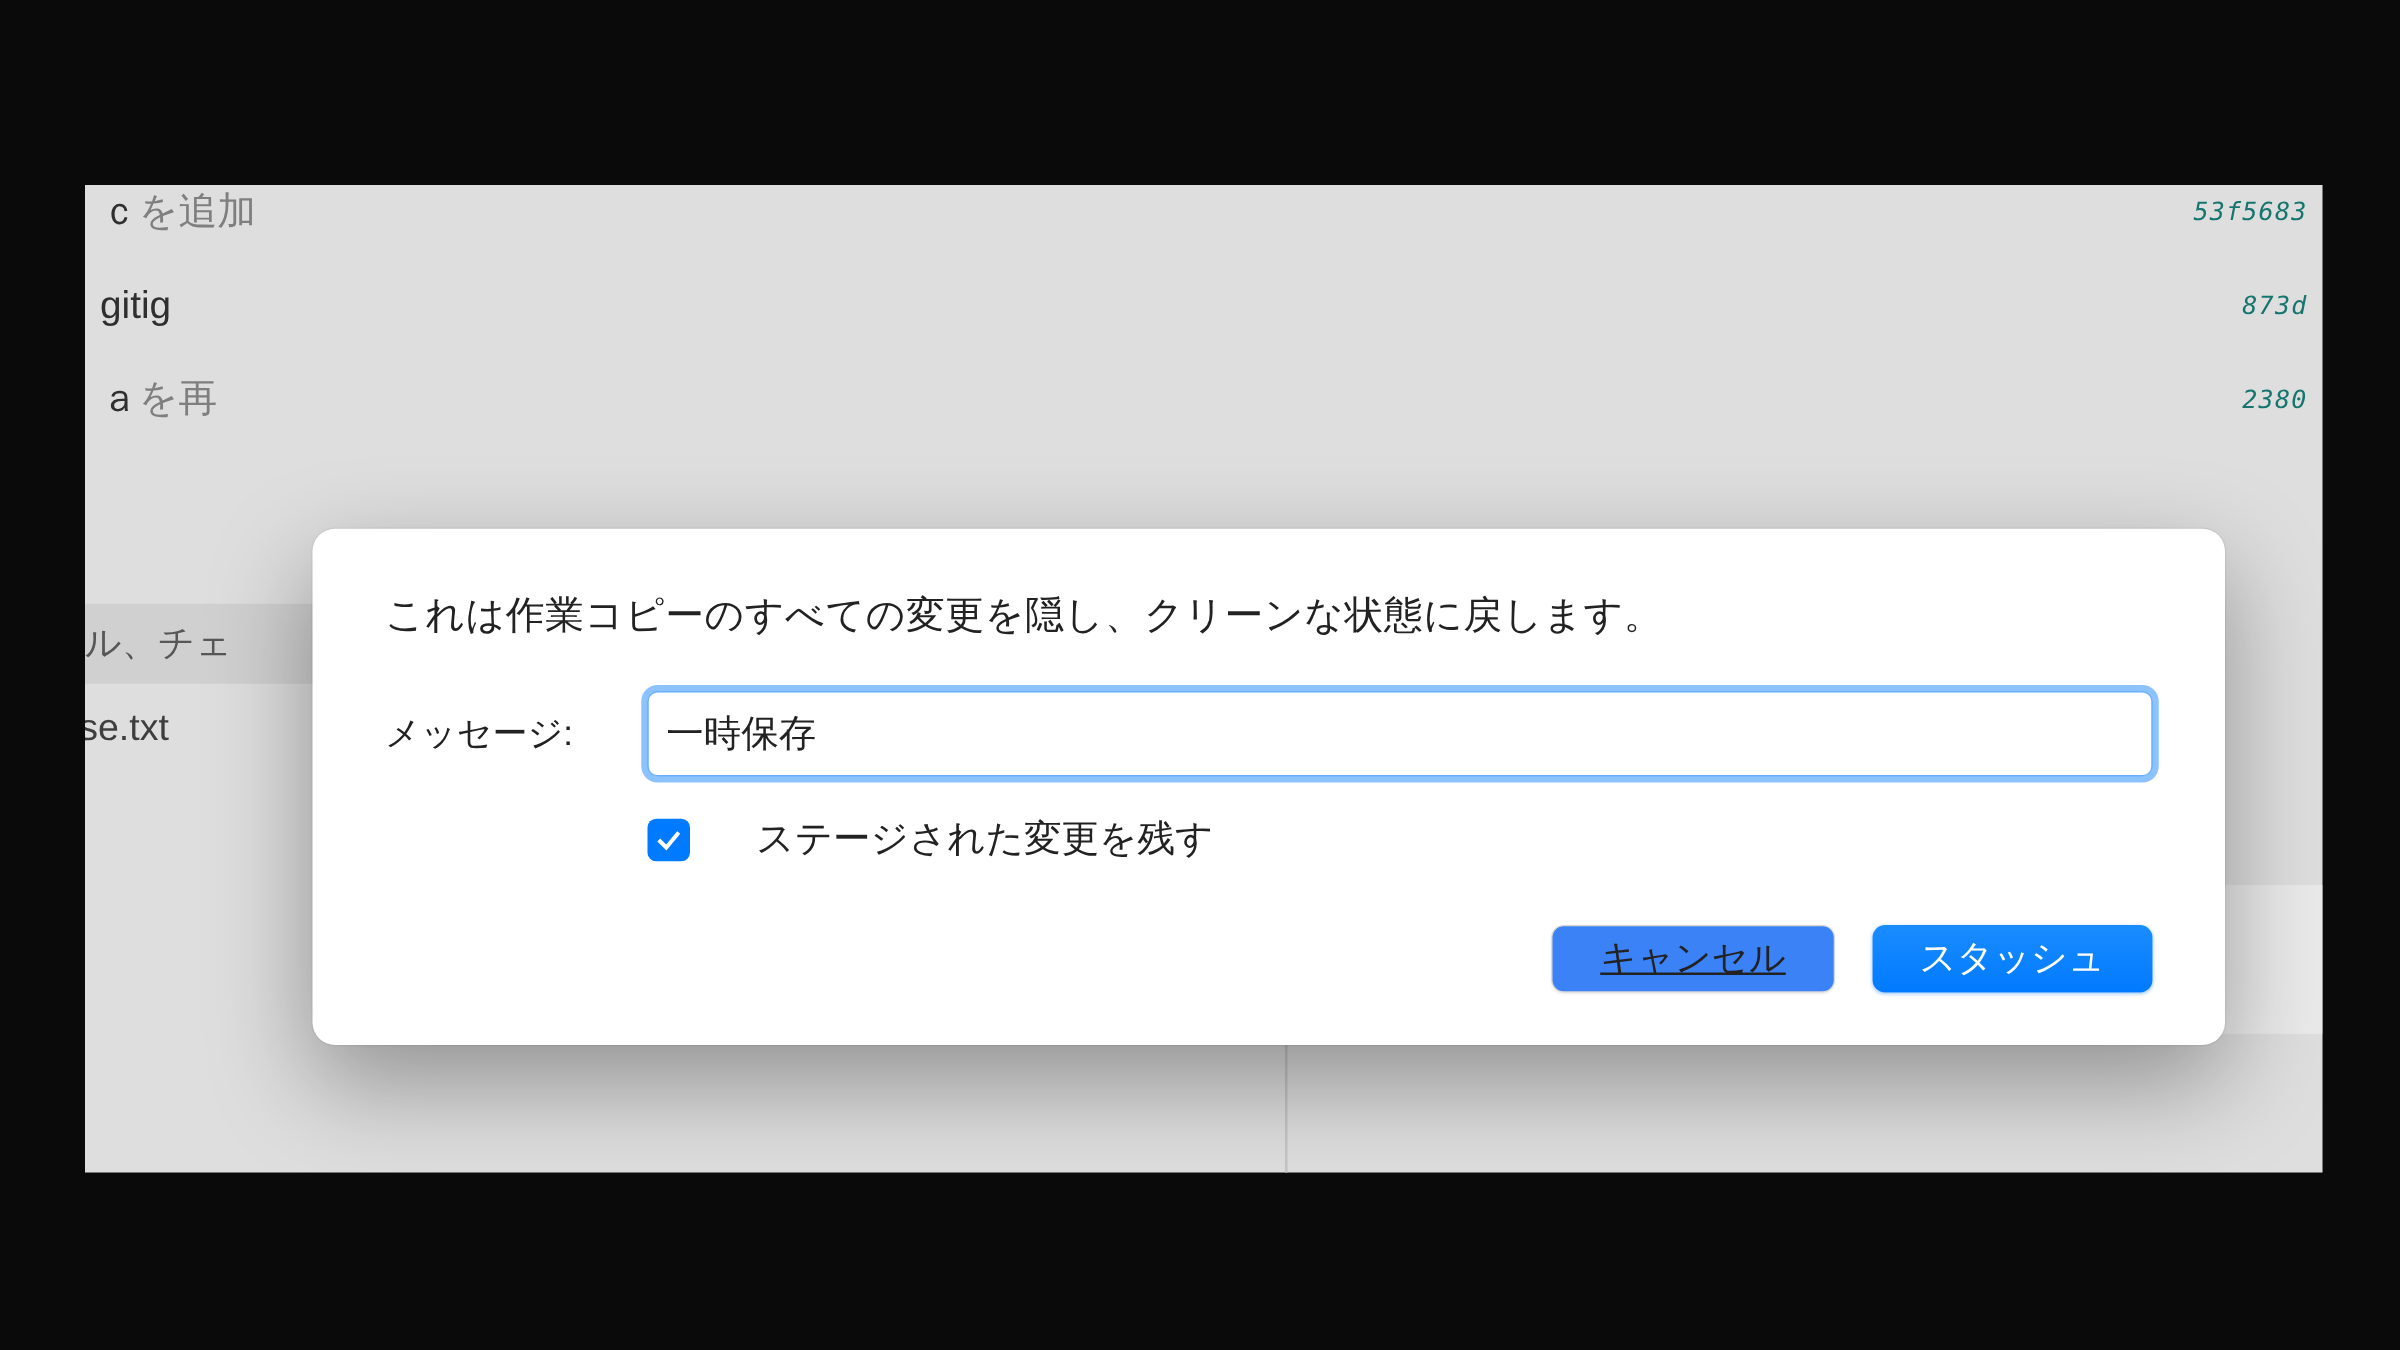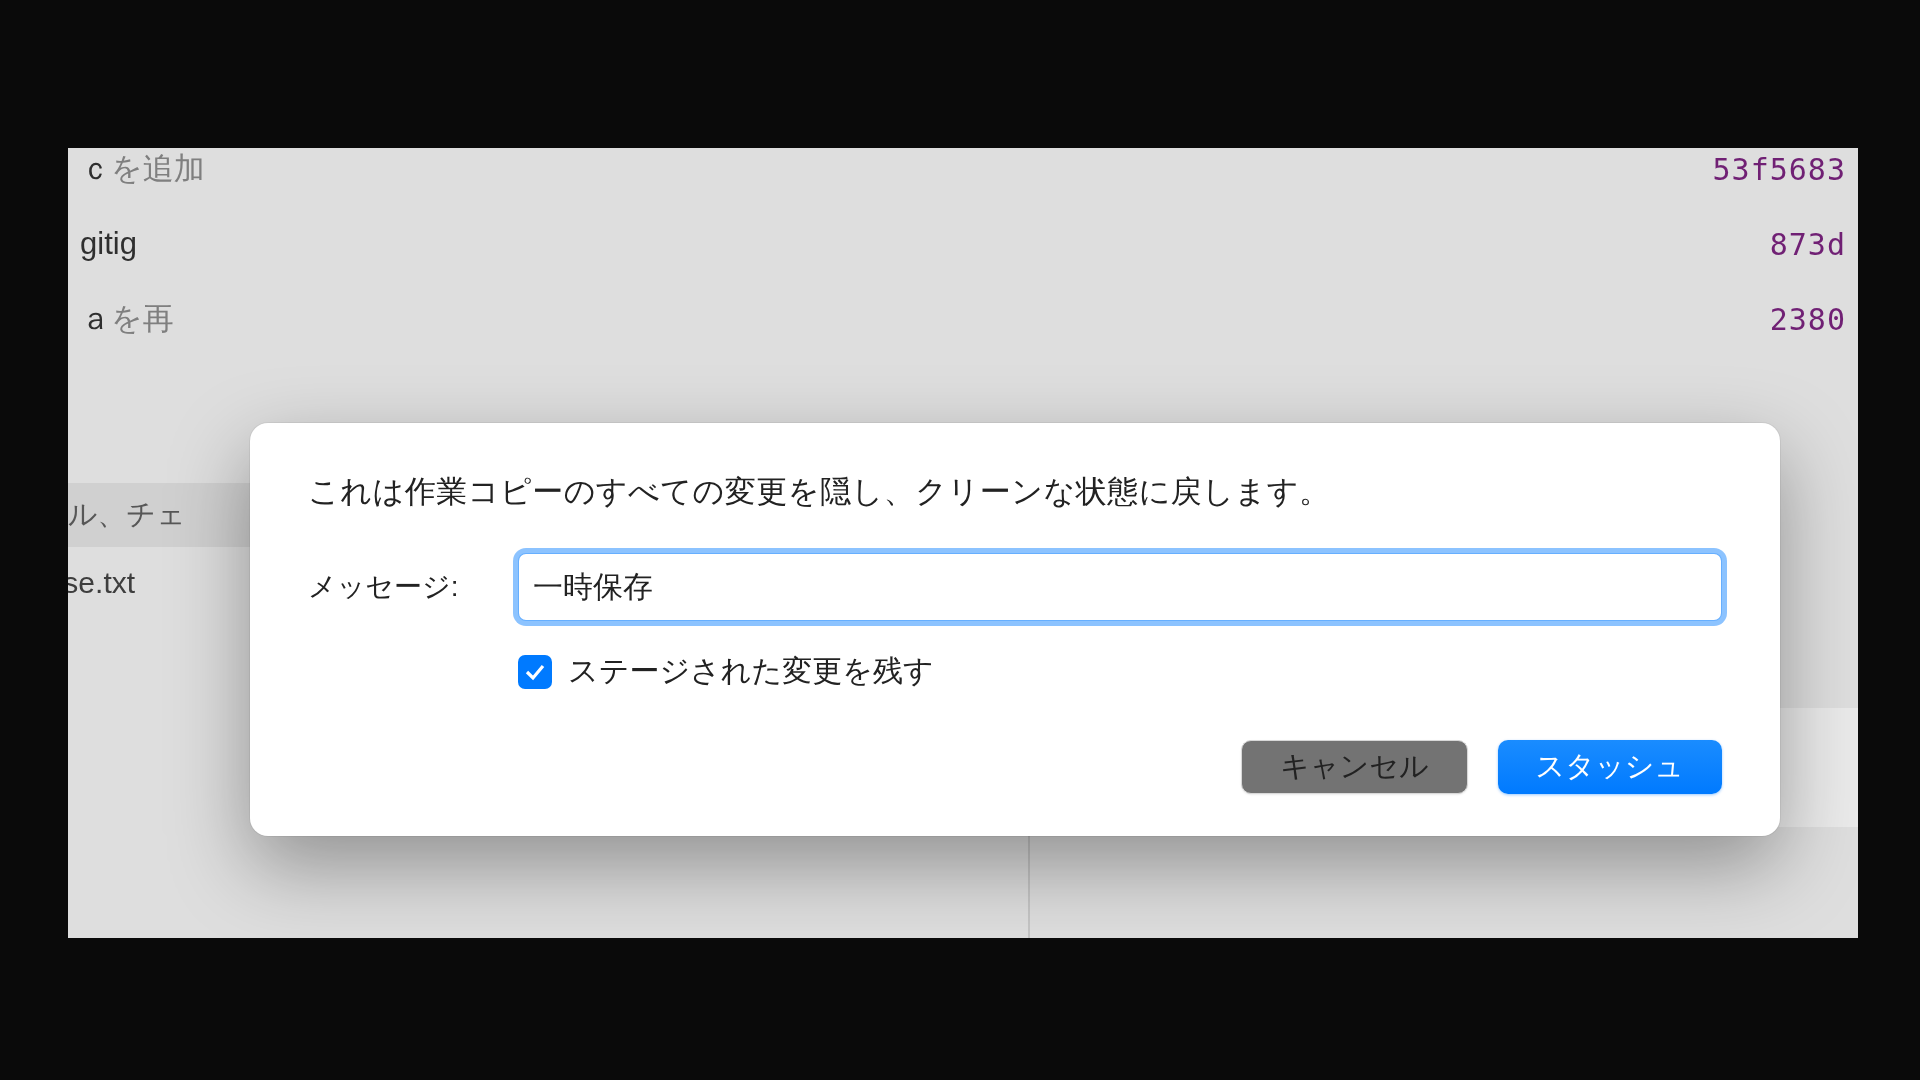--- a/index.html
+++ b/index.html
@@ -40,23 +40,24 @@
     }
     .commit-row .prefix {
       font-weight: 500;
       color: #2a2a2a;
     }
     .commit-row .suffix {
       color: #808080;
     }
     .commit-hash {
       font-family: ui-monospace, "SF Mono", Menlo, monospace;
-      color: #701a75;
-      font-size: 30px;
+      color: #0f766e;
+      font-size: 20px;
       letter-spacing: 1px;
+      font-style: italic;
     }
     .file-status {
       position: absolute;
       left: -50px;
       top: 335px;
       font-size: 29px;
       color: #555;
       padding: 12px 20px;
       background: #d8d8d8;
       width: 320px;
@@ -158,20 +159,21 @@
       outline: none;
       box-shadow: 0 0 0 5px rgba(0,122,255,0.45);
       border-color: rgba(0,122,255,0.6);
       color: #222;
     }
     .checkbox-row {
       display: flex;
       align-items: center;
       margin-left: 210px;
       margin-bottom: 48px;
+      gap: 37px;
     }
     .checkbox {
       width: 34px;
       height: 34px;
       border-radius: 7px;
       background: #007aff;
       display: flex;
       align-items: center;
       justify-content: center;
       margin-right: 16px;
@@ -198,24 +200,25 @@
       padding: 0 38px;
       border-radius: 10px;
       font-size: 29px;
       border: none;
       cursor: pointer;
       display: flex;
       align-items: center;
       justify-content: center;
     }
     .btn-secondary {
-      background: #737373;
+      background: #3b82f6;
       color: #222;
       border: 1px solid #d8d8d8;
       box-shadow: 0 1px 2px rgba(0,0,0,0.08);
+      text-decoration: underline;
     }
     .btn-primary {
       background: linear-gradient(180deg, #1a8cff 0%, #007aff 100%);
       color: #fff;
       box-shadow: 0 1px 3px rgba(0,122,255,0.4);
     }
   </style>
 </head>
 <body>
 

